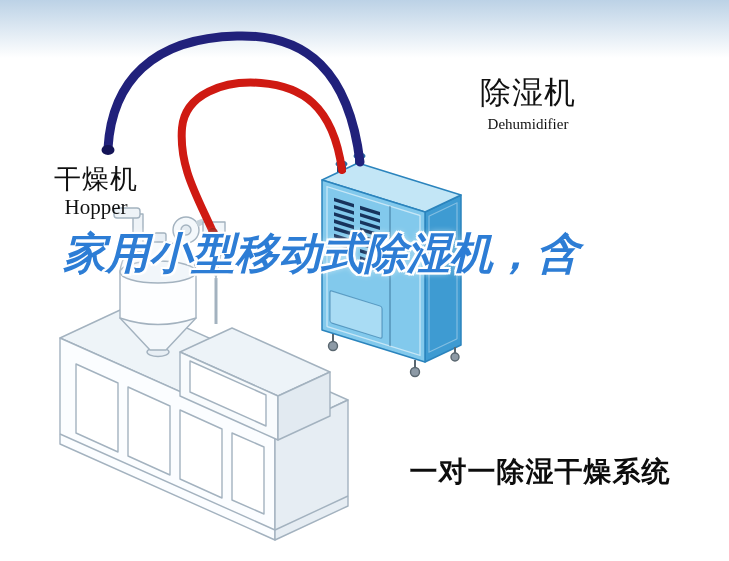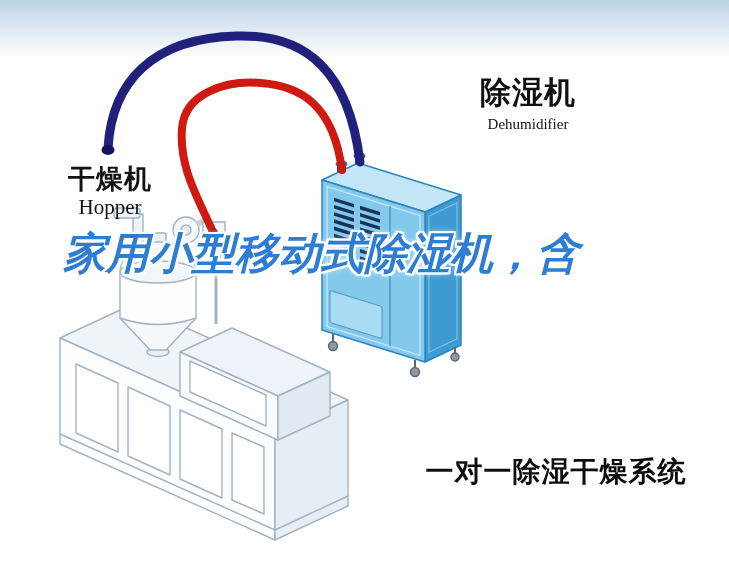--- a/index.html
+++ b/index.html
@@ -6,36 +6,36 @@
   .stage{
     position:relative;width:729px;height:561px;overflow:hidden;background:#ffffff;
     font-family:"Liberation Sans",sans-serif;
   }
   .sky{
     position:absolute;left:0;top:0;width:729px;height:58px;
     background:linear-gradient(#bcd2e6,#ffffff);
   }
   .illustration{position:absolute;left:0;top:0;}
   .callout{position:absolute;text-align:center;color:#111;}
-  .callout .zh{font-weight:700;letter-spacing:1px;}
+  .callout .zh{font-weight:400;letter-spacing:1px;}
   .callout .en{font-family:"Liberation Serif",serif;}
-  .callout-hopper{left:60px;top:163px;width:100px;}
+  .callout-hopper{left:46px;top:163px;width:100px;}
   .callout-hopper .zh{font-size:27px;line-height:32px;}
   .callout-hopper .en{font-size:21px;line-height:24px;}
   .callout-dehu{left:450px;top:75px;width:156px;}
   .callout-dehu .zh{font-size:31px;line-height:36px;}
   .callout-dehu .en{font-size:15px;line-height:26px;}
   .headline{
     position:absolute;left:0;top:228px;width:642px;text-align:center;
     font-weight:800;font-style:italic;font-size:43px;line-height:50px;
     color:#2d7dd5;letter-spacing:0px;
     text-shadow:-2px -2px 0 #fff,2px -2px 0 #fff,-2px 2px 0 #fff,2px 2px 0 #fff,
                  0 -2px 0 #fff,0 2px 0 #fff,-2px 0 0 #fff,2px 0 0 #fff,0 0 7px #ffffff;
   }
-  .caption{position:absolute;left:408px;top:454px;width:296px;text-align:center;color:#0d0d0d;}
+  .caption{position:absolute;left:392px;top:454px;width:296px;text-align:center;color:#0d0d0d;}
   .caption .zh{font-weight:800;font-size:28px;line-height:36px;letter-spacing:1px;}
   .caption .en{font-family:"Liberation Serif",serif;font-size:21px;line-height:26px;}
 </style>
 </head>
 <body>
 
 <div class="stage">
 
   <div class="sky"></div>
 

